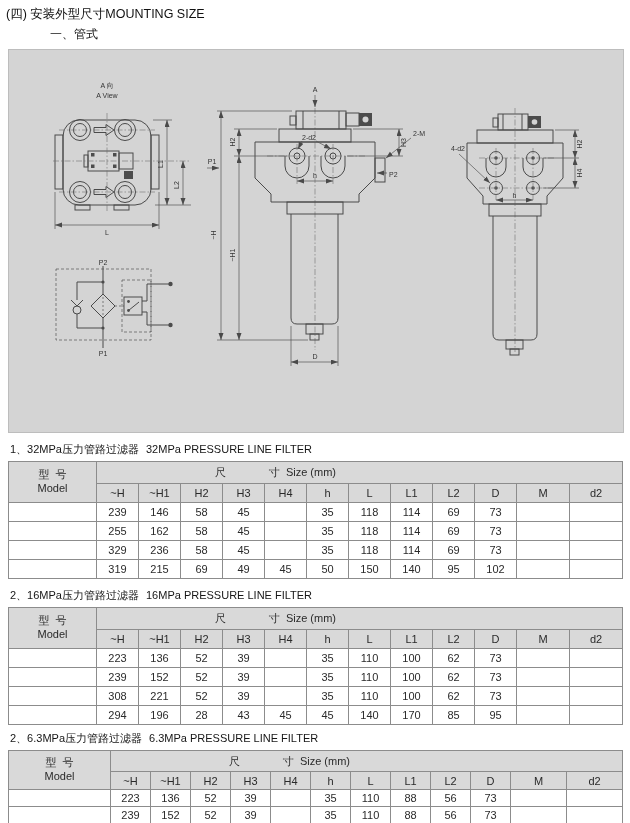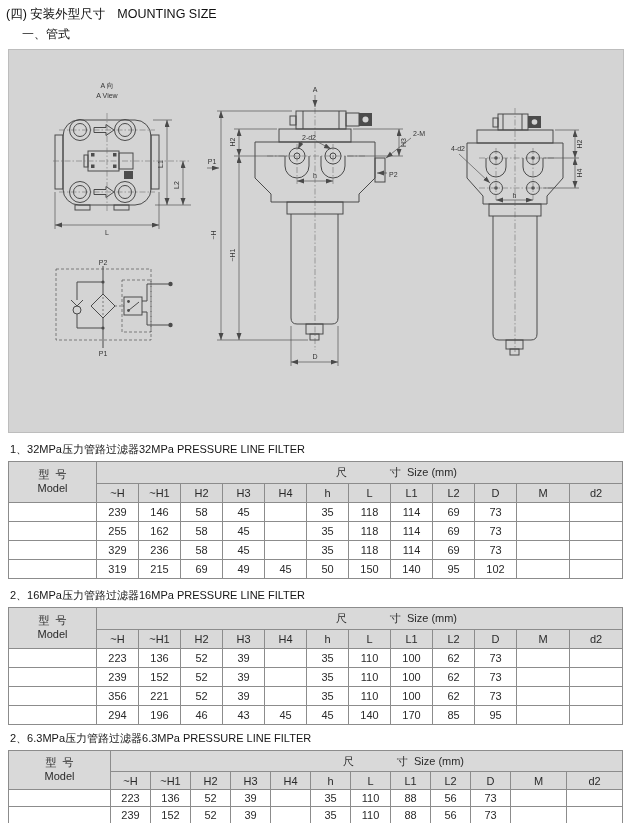--- a/index.html
+++ b/index.html
@@ -1,39 +1,39 @@
 <!DOCTYPE html>
 <html><head>
 <meta charset="utf-8">
 <style>
   html,body{margin:0;padding:0;}
   body{
     width:630px;height:823px;overflow:hidden;background:#ffffff;
     font-family:"Liberation Sans",sans-serif;color:#1c1c1c;
     -webkit-font-smoothing:antialiased;
   }
-  .heading{padding:6px 0 0 6px;font-size:12.5px;color:#111;display:flex;gap:12px;align-items:baseline;}
-  .subheading{padding:3px 0 0 22px;font-size:12px;color:#111;display:flex;gap:9px;align-items:baseline;}
+  .heading{padding:6px 0 0 6px;font-size:12.5px;color:#111;display:flex;align-items:baseline;}
+  .subheading{padding:3px 0 0 22px;font-size:12px;color:#111;display:flex;gap:9px;align-items:baseline;margin-left:28px;}
   .panel{
     margin:6px 0 0 8px;width:614px;height:382px;background:#d4d4d4;
     border:1px solid #bdbdbd;box-sizing:content-box;
   }
-  .tbl-title{margin:9px 0 4px 10px;font-size:11px;color:#161616;display:flex;gap:0;align-items:baseline;}
+  .tbl-title{margin:9px 0 4px 10px;font-size:11px;color:#161616;display:flex;gap:7px;align-items:baseline;}
   .tbl-title.t3m{margin-top:6px;}
   table{border-collapse:collapse;table-layout:fixed;width:614px;margin-left:8px;font-size:11px;color:#2a2a2a;}
   th,td{border:1px solid #8c8c8c;text-align:center;padding:0;font-weight:normal;overflow:hidden;white-space:nowrap;}
   thead th{background:#d9d9d9;}
   tbody td{background:#ffffff;height:18px;}
   .t3 tbody td{height:16px;}
   .hrow1 th{height:21px;}
   .hrow2 th{height:18px;}
   .t3 .hrow1 th{height:20px;}
   .t3 .hrow2 th{height:17px;}
   th.model-h{font-size:11px;line-height:1.25;white-space:pre;margin-left:7px;}
-  th.size-span{white-space:pre;text-align:center;padding-left:74px;}
+  th.size-span{white-space:pre;text-align:left;padding-left:118px;}
   .t12 col.c-model{width:88px;}
   .t12 col.c-dim{width:42px;}
   .t12 col.c-m{width:53px;}
   .t12 col.c-d2{width:53px;}
   .t3 col.c-model{width:102px;}
   .t3 col.c-dim{width:40px;}
   .t3 col.c-m{width:56px;}
   .t3 col.c-d2{width:56px;}
   
   svg text{font-family:"Liberation Sans",sans-serif;font-size:7px;fill:#333;}
@@ -411,38 +411,38 @@
         <td>35</td>
         <td>110</td>
         <td>100</td>
         <td>62</td>
         <td>73</td>
         <td></td>
         <td></td>
       </tr>
       <tr>
         <td></td>
-        <td>356</td>
+        <td>308</td>
         <td>221</td>
         <td>52</td>
         <td>39</td>
         <td></td>
         <td>35</td>
         <td>110</td>
         <td>100</td>
         <td>62</td>
         <td>73</td>
         <td></td>
         <td></td>
       </tr>
       <tr>
         <td></td>
         <td>294</td>
         <td>196</td>
-        <td>46</td>
+        <td>28</td>
         <td>43</td>
         <td>45</td>
         <td>45</td>
         <td>140</td>
         <td>170</td>
         <td>85</td>
         <td>95</td>
         <td></td>
         <td></td>
       </tr>

